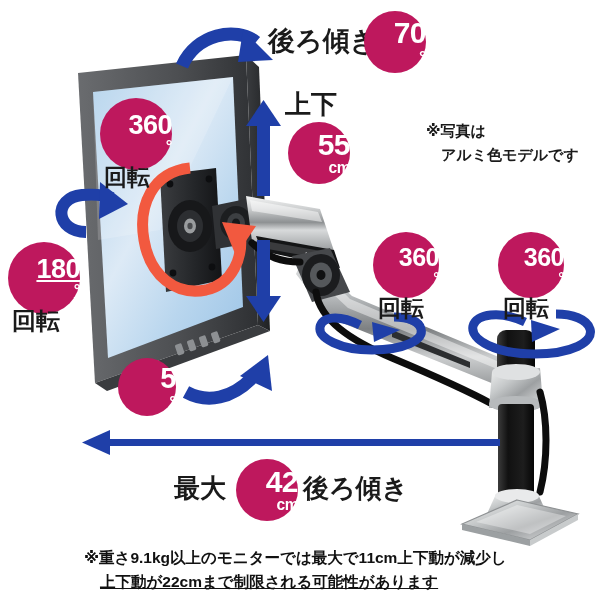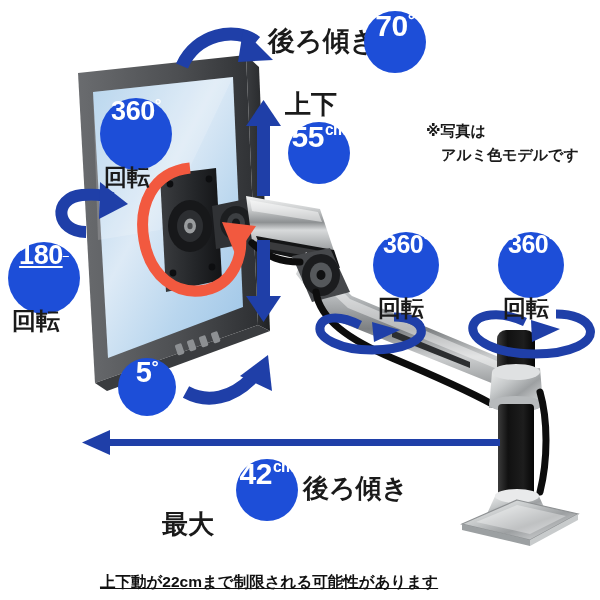--- a/index.html
+++ b/index.html
@@ -15,29 +15,30 @@
     width: 600px;
     height: 600px;
     background: #ffffff;
     overflow: hidden;
   }
 
   
   .badge {
     position: absolute;
     border-radius: 50%;
-    background: #1d4ed8;
+    background: #be185d;
     color: #ffffff;
     display: flex;
-    align-items: flex-start;
+    align-items: flex-end;
     justify-content: center;
     font-weight: bold;
     letter-spacing: -0.5px;
     line-height: 1;
     white-space: nowrap;
+    flex-direction: column;
   }
   .badge .num { font-size: inherit; }
   .badge .unit {
     font-size: 0.52em;
     margin-left: 1px;
     font-weight: bold;
   }
   .badge .deg {
     font-size: 0.62em;
     vertical-align: super;
@@ -305,23 +306,24 @@
         <span class="deg">°</span>
     </div>
     <div class="jlabel" style="left:378px; top:294px; font-size:23px;">回転</div>
 
     <div class="badge" style="left:498px; top:232px; width:66px; height:66px; font-size:25px;">
       <span class="num">360</span>
         <span class="deg">°</span>
     </div>
     <div class="jlabel" style="left:503px; top:294px; font-size:23px;">回転</div>
 
-    <div class="jlabel" style="left:162px; top:472px; font-size:26px;margin-top:36px;">最大</div>
+    <div class="jlabel" style="left:174px; top:472px; font-size:26px;">最大</div>
     <div class="badge" style="left:236px; top:459px; width:62px; height:62px; font-size:30px;">
       <span class="num">42</span>
         <span class="unit">cm</span>
     </div>
     <div class="jlabel" style="left:303px; top:472px; font-size:26px;">後ろ傾き</div>
 
+    <div class="footnote" style="left:84px; top:546px;">※重さ9.1kg以上のモニターでは最大で11cm上下動が減少し</div>
     <div class="footnote" style="left:100px; top:570px;text-decoration:underline;">上下動が22cmまで制限される可能性があります</div>
   </div>
 
 </div>
 
 </body></html>

